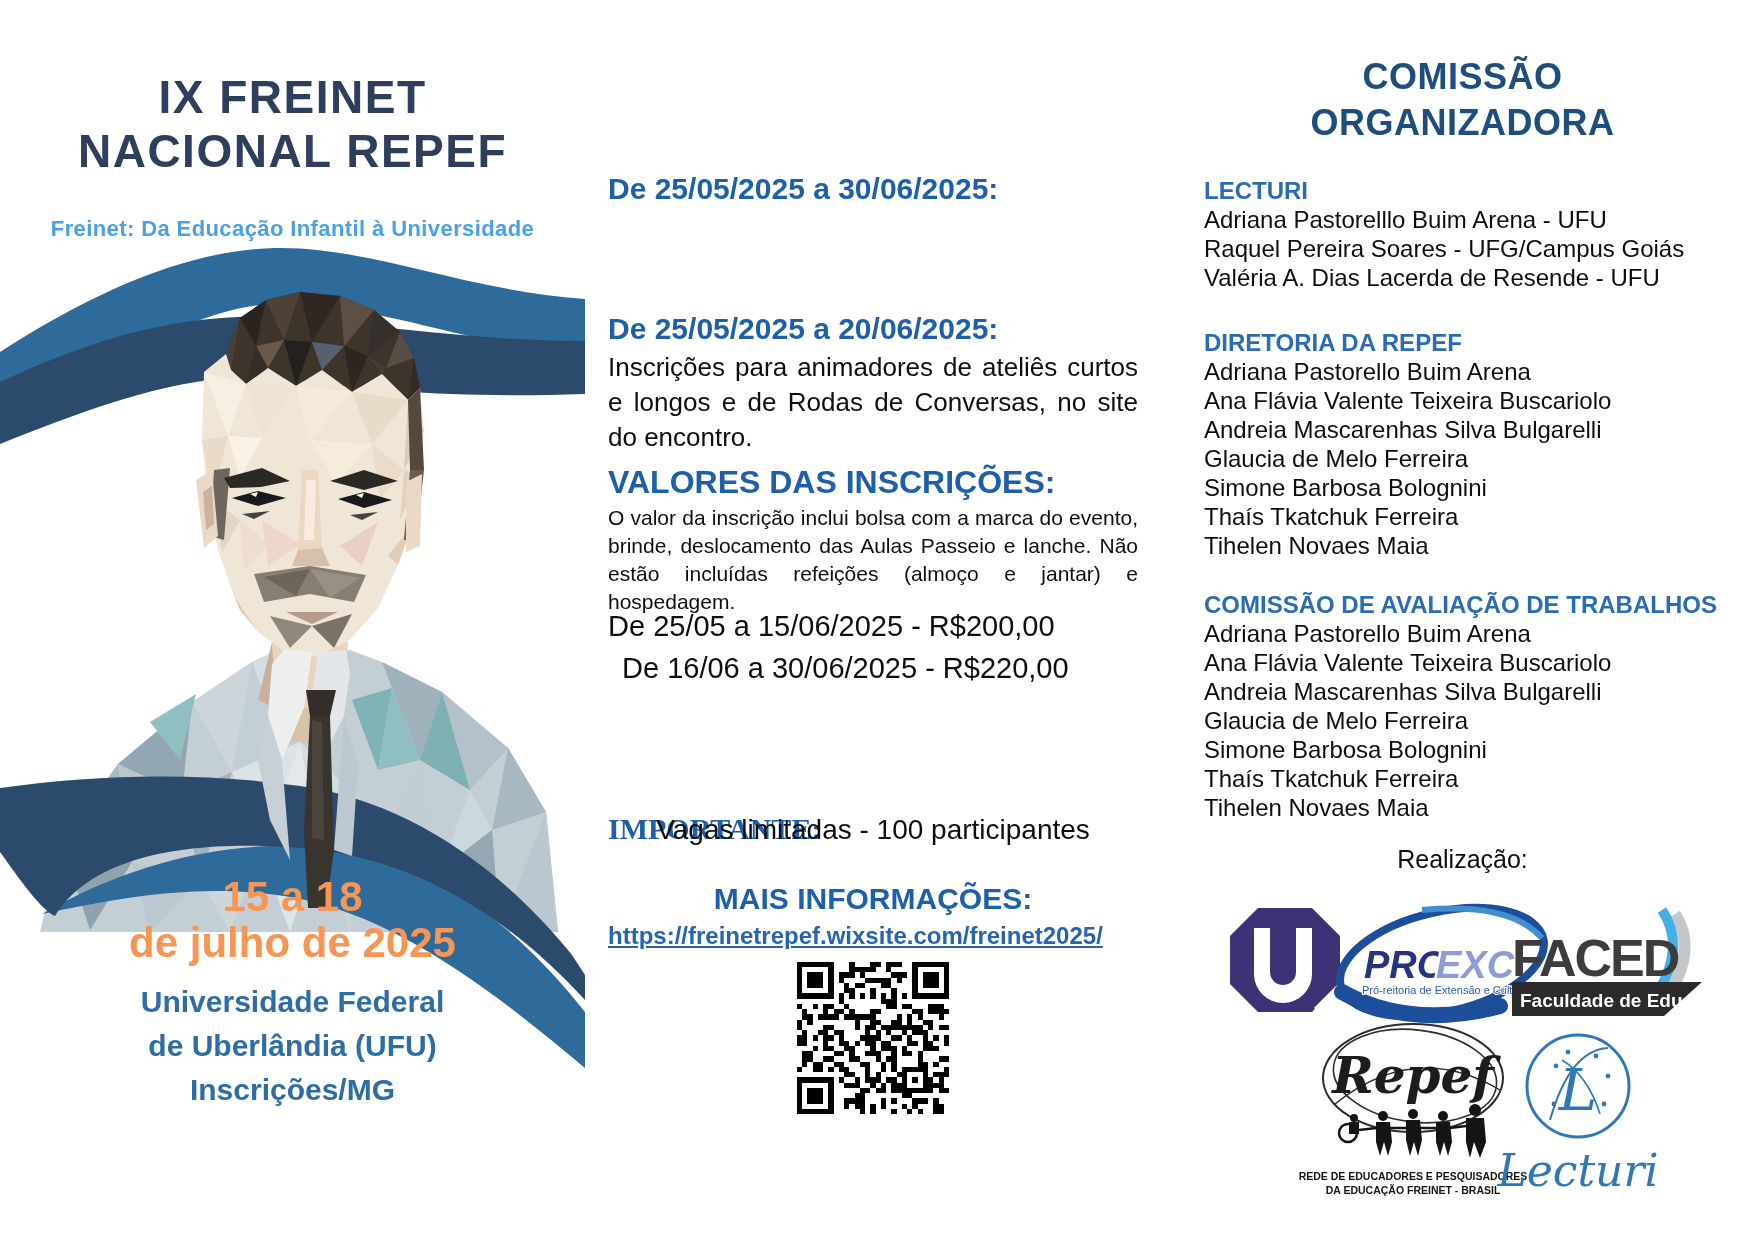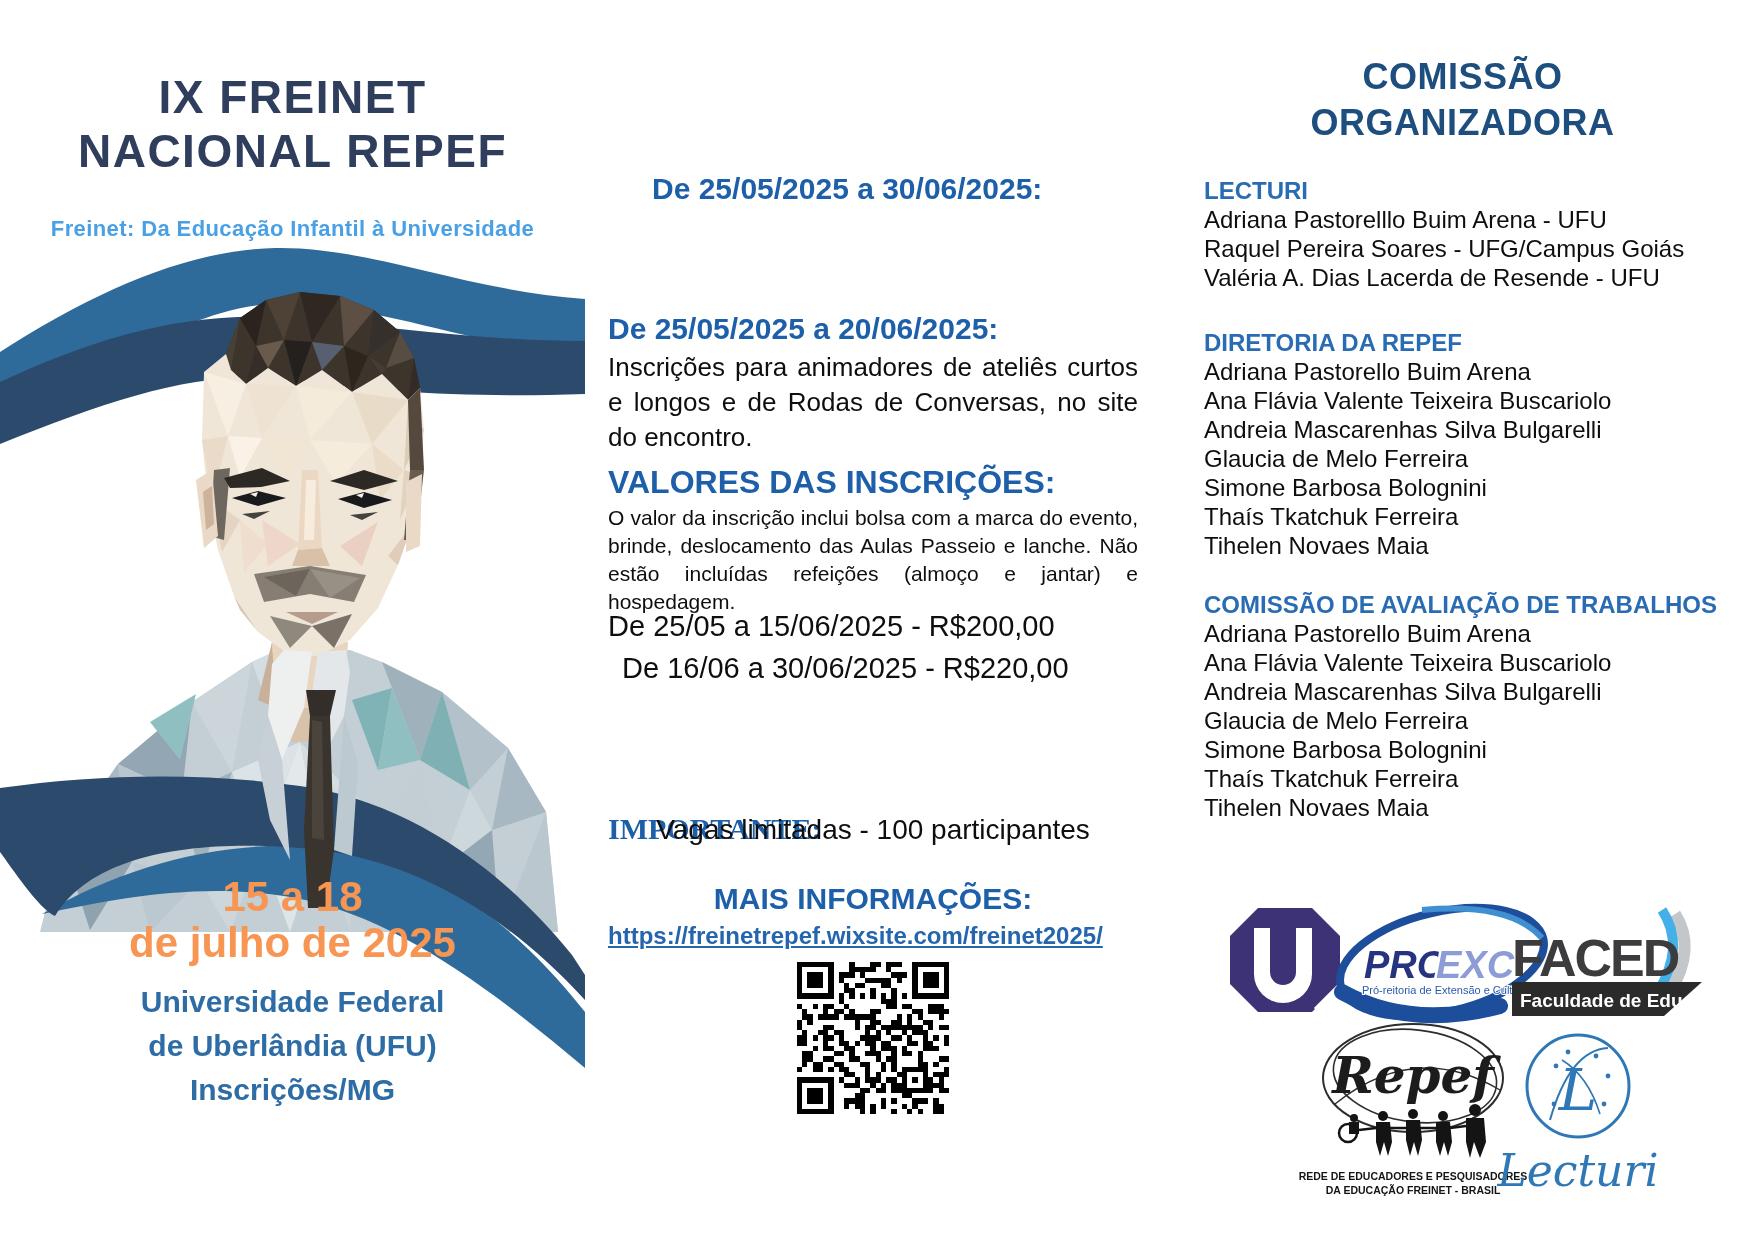--- a/index.html
+++ b/index.html
@@ -16,21 +16,21 @@
               font-weight:800;color:#f79552;}
   .event-location{left:0;top:980px;width:585px;text-align:center;font-size:30px;line-height:44px;
                   font-weight:700;color:#2d6ca5;}
   .art{left:0;top:0;width:585px;height:1242px;}
 
   
   .mid{position:absolute;left:608px;top:0;width:530px;height:1242px;}
   .mid .abs{left:0;width:530px;}
   .insc-title{top:56px;text-align:center;font-size:40px;font-weight:800;color:#185084;letter-spacing:1px;}
   .sec-head{font-size:30px;font-weight:800;color:#1d5fa9;}
-  .sec1-head{top:172px;margin-left:44px;}
+  .sec1-head{top:172px;}
   .sec1-body{top:210px;}
   .sec2-head{top:312px;}
   .sec2-body{top:350px;}
   .body-text{font-size:26px;line-height:35px;text-align:justify;color:#0e0e0e;}
   .valores-head{top:464px;font-size:32px;}
   .valores-body{top:504px;font-size:21px;line-height:28px;text-align:justify;color:#0e0e0e;}
   .price{font-size:29px;color:#0e0e0e;}
   .price1{top:610px;}
   .price2{top:652px;margin-left:14px;}
   .importante-head{top:812px;text-align:left;font-family:Liberation Serif, serif;}
@@ -647,20 +647,21 @@
       <div class="group-title gap2">COMISSÃO DE AVALIAÇÃO DE TRABALHOS</div>
       <div class="member">Adriana Pastorello Buim Arena</div>
       <div class="member">Ana Flávia Valente Teixeira Buscariolo</div>
       <div class="member">Andreia Mascarenhas Silva Bulgarelli</div>
       <div class="member">Glaucia de Melo Ferreira</div>
       <div class="member">Simone Barbosa Bolognini</div>
       <div class="member">Thaís Tkatchuk Ferreira</div>
       <div class="member">Tihelen Novaes Maia</div>
     </div>
 
+    <div class="abs realizacao">Realização:</div>
 
     <svg class="abs logos" viewBox="0 0 585 352" xmlns="http://www.w3.org/2000/svg">
 
       <g>
         <polygon points="88,18 142,18 170,46 170,94 142,122 88,122 60,94 60,46" fill="#3e3276"></polygon>
         <path d="M 84,38 h 16 v 44 a 13,13 0 0 0 26,0 v -44 h 16 v 46 a 29,29 0 0 1 -58,0 z" fill="#ffffff"></path>
         <path d="M 126,48 h 12 v 40 a 19,19 0 0 1 -30,15" fill="none" stroke="#ffffff" stroke-width="5"></path>
         <line x1="146" y1="120" x2="174" y2="92" stroke="#ffffff" stroke-width="6"></line>
       </g>
 

